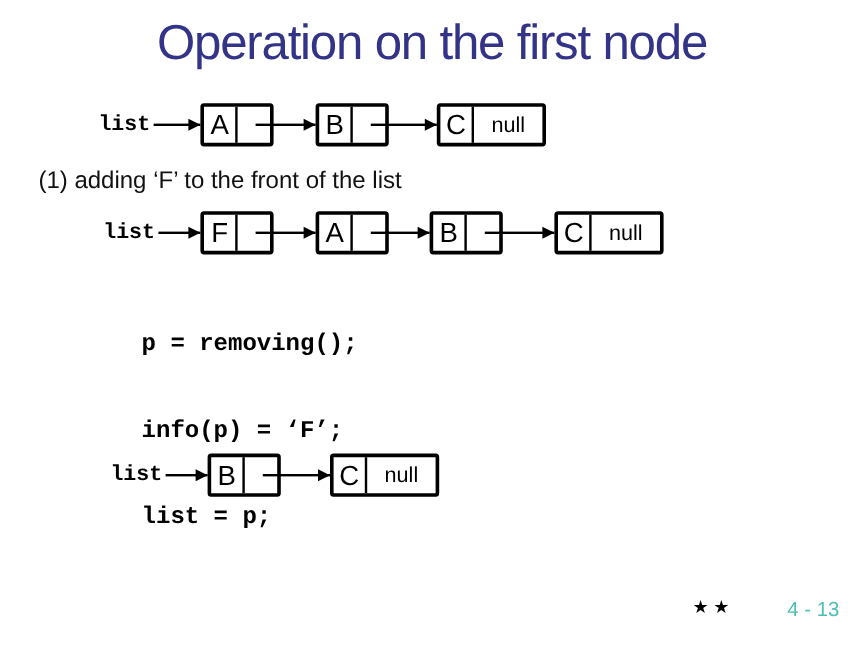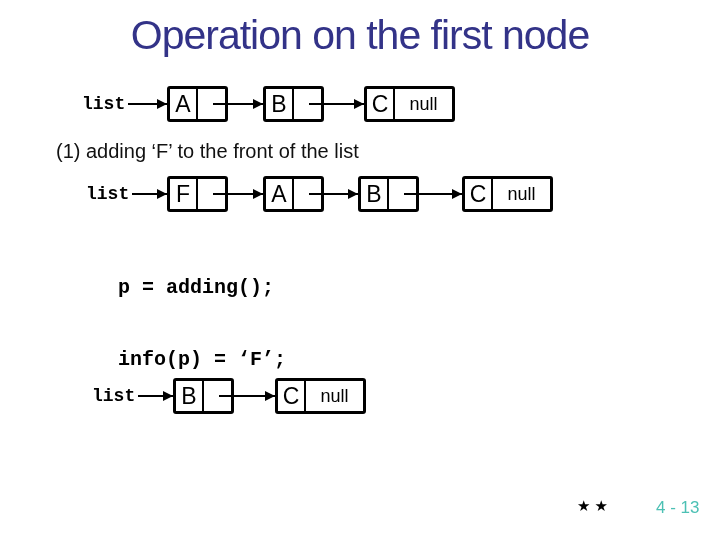--- a/index.html
+++ b/index.html
@@ -73,21 +73,21 @@
       <span class="cell ptr-cell"></span>
     </div>
     <div class="arrow" style="left:309px; top:103px; width:55px;"></div>
 
     <div class="node" style="left:364px; top:86px;">
       <span class="cell data-cell">C</span>
       <span class="cell null-cell">null</span>
     </div>
   </div>
 
-  <div class="section-heading" style="left:56px; top:140px;">(1) adding ‘F’ to the front of the list</div>
+  <div class="section-heading" style="left:32px; top:140px;">(1) adding ‘F’ to the front of the list</div>
 
   <div>
     <span class="list-label" style="left:86px; top:185px;">list</span>
     <div class="arrow" style="left:132px; top:193px; width:35px;"></div>
 
     <div class="node" style="left:167px; top:176px;">
       <span class="cell data-cell">F</span>
       <span class="cell ptr-cell"></span>
     </div>
     <div class="arrow" style="left:213px; top:193px; width:50px;"></div>
@@ -104,22 +104,23 @@
     </div>
     <div class="arrow" style="left:404px; top:193px; width:58px;"></div>
 
     <div class="node" style="left:462px; top:176px;">
       <span class="cell data-cell">C</span>
       <span class="cell null-cell">null</span>
     </div>
   </div>
 
   <div class="code-block">
-    <div>p = adding();</div>
+    <div>p = removing();</div>
     <div>info(p) = ‘F’;</div>
+    <div>list = p;</div>
   </div>
 
 
   <div>
     <span class="list-label" style="left:92px; top:387px;">list</span>
     <div class="arrow" style="left:138px; top:395px; width:35px;"></div>
 
     <div class="node" style="left:173px; top:378px;">
       <span class="cell data-cell">B</span>
       <span class="cell ptr-cell"></span>

